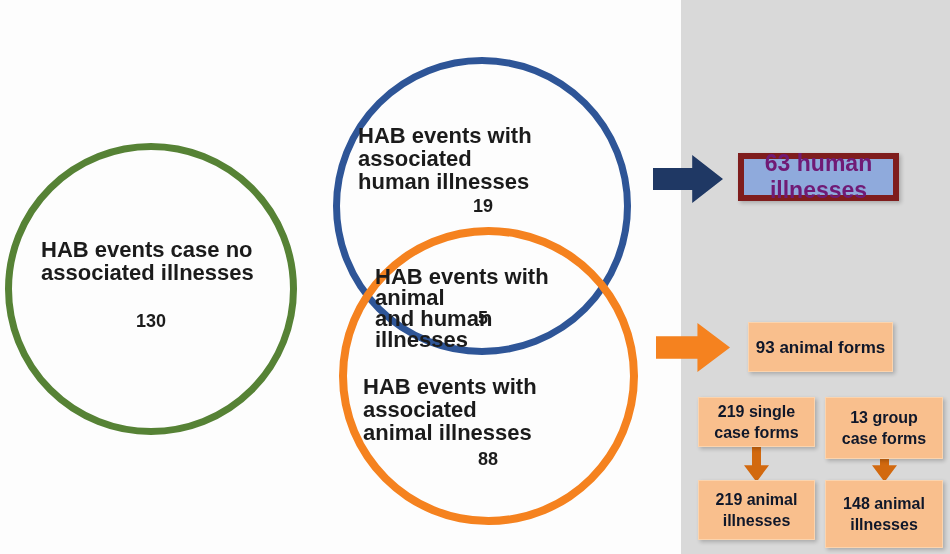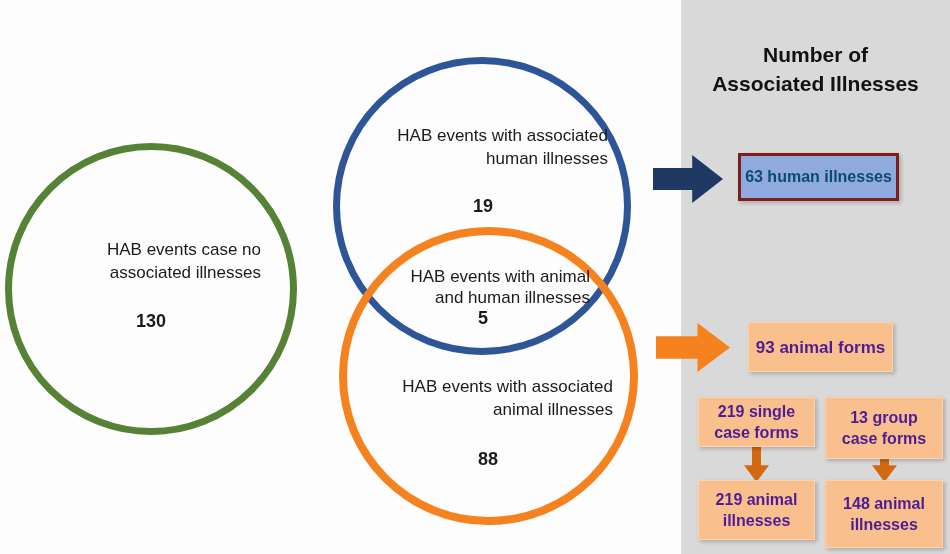--- a/index.html
+++ b/index.html
@@ -15,21 +15,21 @@
   .gray-panel { left:681px; top:0; width:269px; height:554px; background:#d9d9d9; z-index:0; }
 
   
   .circle { border-radius:50%; background:transparent; box-sizing:border-box; }
   .circle.green  { left:5px;   top:143px; width:292px; height:292px; border:7px solid #568235; z-index:1; }
   .circle.blue   { left:333px; top:57px;  width:298px; height:298px; border:7px solid #2e5597; z-index:1; }
   .circle.orange { left:339px; top:227px; width:299px; height:298px; border:8px solid #f5821f; z-index:2; }
 
   
   .vlabel {
-    z-index:3; text-align:right; font-weight:normal; font-size:17px; line-height:23px;
+    z-index:3; text-align:left; font-weight:bold; font-size:22px; line-height:23px;
     white-space:pre-line;
   }
   .vnum { z-index:3; text-align:center; font-weight:bold; font-size:18px; }
 
   .lbl-green  { left:41px;  top:238px; width:220px; }
   .num-green  { left:91px;  top:311px; width:120px; }
   .lbl-blue   { left:358px; top:124px; width:250px; }
   .num-blue   { left:423px; top:196px; width:120px; }
   .lbl-both   { left:375px; top:266px; width:215px; line-height:21px; }
   .num-both   { left:423px; top:308px; width:120px; }
@@ -62,26 +62,26 @@
 
   
   .box {
     z-index:3; display:flex; align-items:center; justify-content:center;
     text-align:center; font-weight:bold; box-sizing:border-box;
     box-shadow:2px 2px 4px rgba(0,0,0,0.22);
     white-space:pre-line;
   }
   .box.blue {
     left:738px; top:153px; width:161px; height:48px;
-    background:#8faadc; border:3px solid #7f1d1d;
-    font-size:16px; color:#0c4a6e;
+    background:#8faadc; border:6px solid #7f1d1d;
+    font-size:23px; color:#701a75;
   }
   .box.orange {
     background:#f9bf8d; border:1px solid #fbd4ae;
-    font-size:16px; line-height:21px; color:#4c1d95;
+    font-size:16px; line-height:21px; color:#0f172a;
   }
   .box.forms93   { left:748px; top:322px; width:145px; height:50px; font-size:17px; }
   .box.single219 { left:698px; top:397px; width:117px; height:50px; }
   .box.group13   { left:825px; top:397px; width:118px; height:62px; }
   .box.animal219 { left:698px; top:480px; width:117px; height:60px; }
   .box.animal148 { left:825px; top:480px; width:118px; height:68px; }
 </style>
 </head>
 <body>
 
@@ -102,22 +102,20 @@
   <div class="abs vnum  num-blue">19</div>
 
   <div class="abs vlabel lbl-both">HAB events with animal
 and human illnesses</div>
   <div class="abs vnum  num-both">5</div>
 
   <div class="abs vlabel lbl-orange">HAB events with associated
 animal illnesses</div>
   <div class="abs vnum  num-orange">88</div>
 
-  <div class="abs panel-title">Number of
-Associated Illnesses</div>
 
   <div class="abs arrow-right arrow-navy"></div>
   <div class="abs arrow-right arrow-orange"></div>
   <div class="abs arrow-down a1"></div>
   <div class="abs arrow-down a2"></div>
 
   <div class="abs box blue">63 human illnesses</div>
   <div class="abs box orange forms93">93 animal forms</div>
   <div class="abs box orange single219">219 single
 case forms</div>

